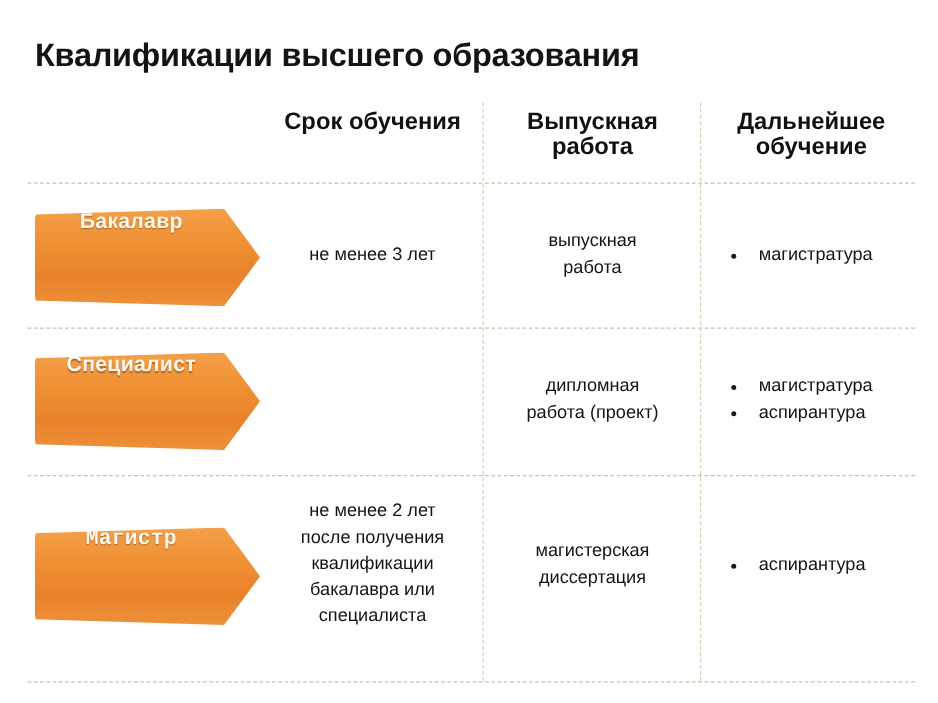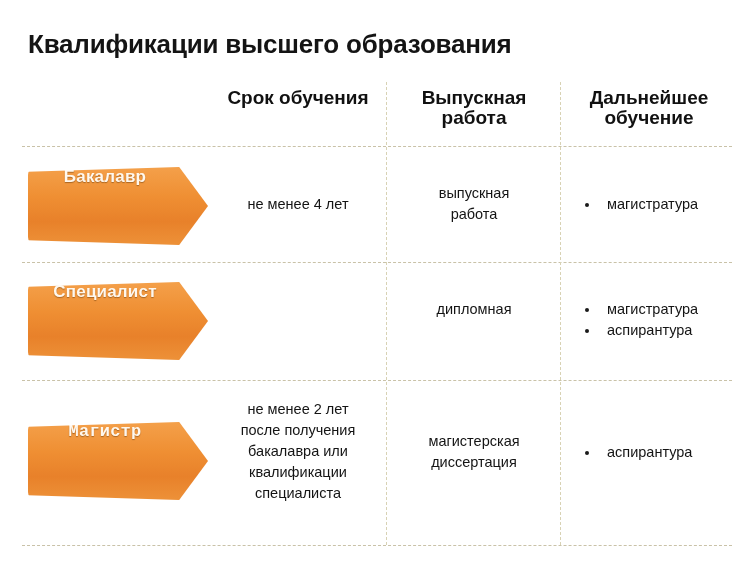--- a/index.html
+++ b/index.html
@@ -171,57 +171,58 @@
 <div class="col-head c3">
   <span class="line">Дальнейшее</span>
   <span class="line">обучение</span>
 </div>
 
 <div class="row r1">
   <div class="arrow">
     <span class="arrow-label">Бакалавр</span>
   </div>
   <div class="cell c1">
-    <span class="line">не менее 4 лет</span>
+    <span class="line">не менее 3 лет</span>
   </div>
   <div class="cell c2">
     <span class="line">выпускная</span>
     <span class="line">работа</span>
   </div>
   <div class="cell c3">
     <ul class="bullet-list">
       <li>магистратура</li>
     </ul>
   </div>
 </div>
 
 <div class="row r2">
   <div class="arrow">
     <span class="arrow-label">Специалист</span>
   </div>
   <div class="cell c2">
     <span class="line">дипломная</span>
+    <span class="line">работа (проект)</span>
   </div>
   <div class="cell c3">
     <ul class="bullet-list">
       <li>магистратура</li>
       <li>аспирантура</li>
     </ul>
   </div>
 </div>
 
 <div class="row r3">
   <div class="arrow">
     <span class="arrow-label">Магистр</span>
   </div>
   <div class="cell c1">
     <span class="line">не менее 2 лет</span>
     <span class="line">после получения</span>
+    <span class="line">квалификации</span>
     <span class="line">бакалавра или</span>
-    <span class="line">квалификации</span>
     <span class="line">специалиста</span>
   </div>
   <div class="cell c2">
     <span class="line">магистерская</span>
     <span class="line">диссертация</span>
   </div>
   <div class="cell c3">
     <ul class="bullet-list">
       <li>аспирантура</li>
     </ul>

